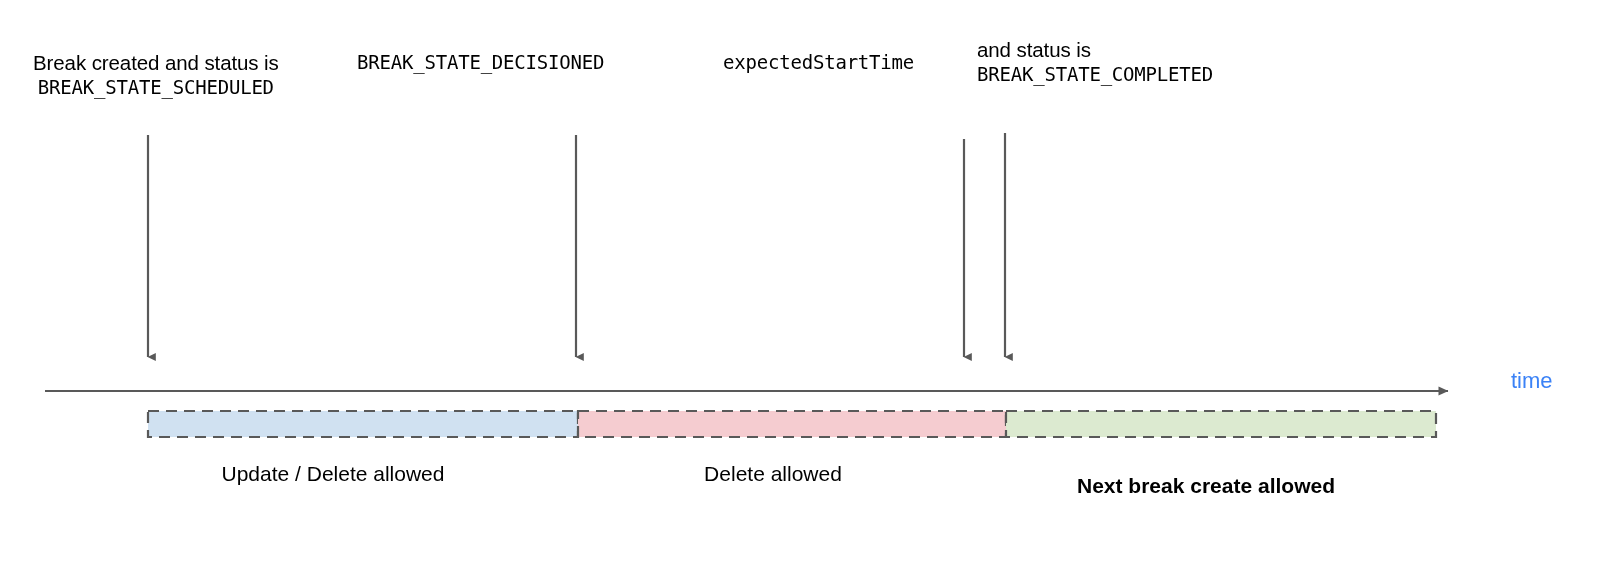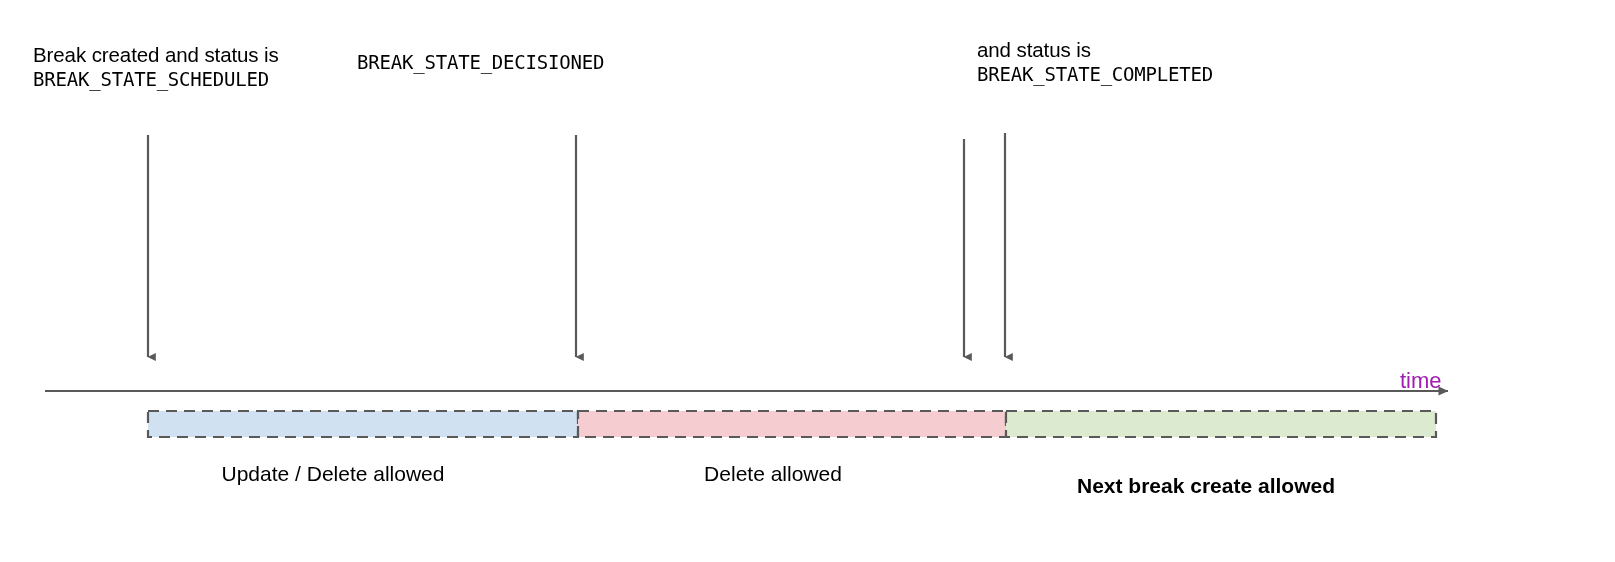--- a/index.html
+++ b/index.html
@@ -38,21 +38,21 @@
     font-family: "Liberation Sans", sans-serif;
     font-size: 20.5px;
     letter-spacing: -0.1px;
   }
   .ln.mono {
     font-family: "DejaVu Sans Mono", "Liberation Mono", monospace;
     font-size: 19px;
     letter-spacing: -0.2px;
   }
 
-  #event-label-0 { left: 33px;  top: 42px; }
+  #event-label-0 { left: 33px;  top: 50px; text-align: center; }
   #event-label-1 { left: 357px; top: 50px; }
   #event-label-2 { left: 723px; top: 50px; }
   #event-label-3 { left: 977px; top: 37px; }
 
   
   .region-caption {
     position: absolute;
     font-family: "Liberation Sans", sans-serif;
     font-size: 21px;
     line-height: 26px;
@@ -61,26 +61,26 @@
     transform: translateX(-50%);
     color: #000000;
   }
   #region-caption-0 { left: 333px;  top: 461px; }
   #region-caption-1 { left: 773px;  top: 461px; }
   #region-caption-2 { left: 1206px; top: 473px; font-weight: bold; }
 
   
   #axis-label-time {
     position: absolute;
-    left: 1400px;
+    left: 1511px;
     top: 368px;
     font-family: "Liberation Sans", sans-serif;
     font-size: 22px;
     line-height: 26px;
-    color: #a21caf;
+    color: #3b82f6;
     white-space: nowrap;
   }
 </style>
 </head>
 <body>
 
 <svg id="diagram" viewBox="0 0 1615 562" width="1615" height="562" xmlns="http://www.w3.org/2000/svg">
 
   <defs>
     <marker id="arrowhead-down" markerWidth="9" markerHeight="9" refX="4.5" refY="8.2" orient="auto" markerUnits="userSpaceOnUse">
@@ -111,20 +111,21 @@
 <div class="event-label" id="event-label-0">
   <span class="ln sans">Break created and status is</span>
   <span class="ln mono">BREAK_STATE_SCHEDULED</span>
 </div>
 
 <div class="event-label" id="event-label-1">
   <span class="ln mono">BREAK_STATE_DECISIONED</span>
 </div>
 
 <div class="event-label" id="event-label-2">
+  <span class="ln mono">expectedStartTime</span>
 </div>
 
 <div class="event-label" id="event-label-3">
   <span class="ln sans">and status is</span>
   <span class="ln mono">BREAK_STATE_COMPLETED</span>
 </div>
 
 <div class="region-caption" id="region-caption-0">Update / Delete allowed</div>
 
 <div class="region-caption" id="region-caption-1">Delete allowed</div>

